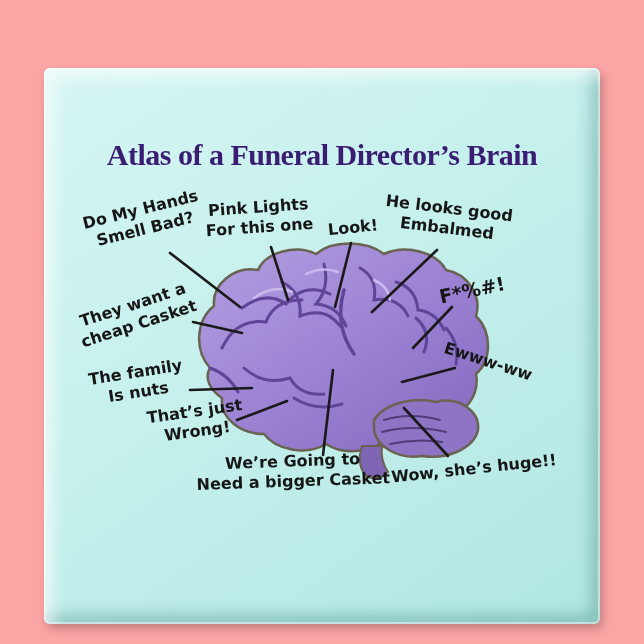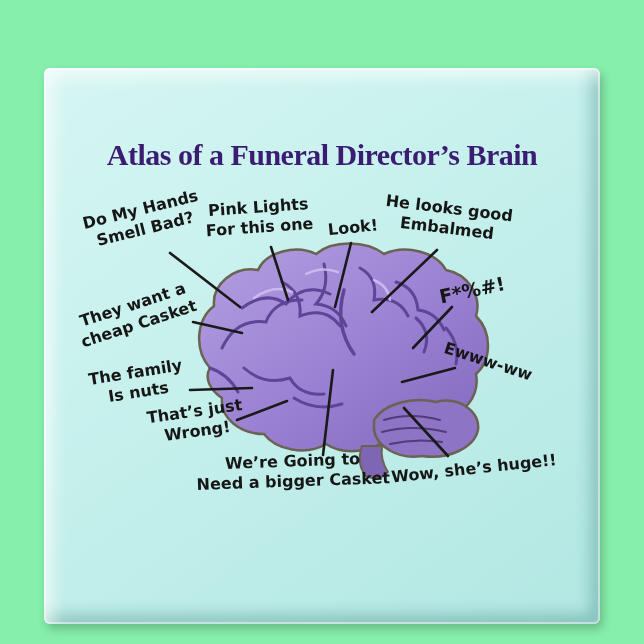--- a/index.html
+++ b/index.html
@@ -1,20 +1,20 @@
 <!DOCTYPE html>
 <html style="--title-color: #3a1d72; --label-color: #161616; --tile-face: #c5f0ec; --tile-edge-dark: #8fd0cb; --brain-main: #9f86d6; --brain-groove: #5e4598; --brain-outline: #6a6352; --callout-line: #1a1a1a; --background: #fdfefd;"><head>
 <meta charset="utf-8">
 <title>Atlas of a Funeral Director's Brain</title>
 <style>
   *{margin:0;padding:0;box-sizing:border-box;}
   html,body{width:644px;height:644px;}
   body{position:relative;background:#fdfefd;font-family:"DejaVu Sans",sans-serif;overflow:hidden;}
 
-  .page{position:absolute;inset:0;background:#86efac;}
+  .page{position:absolute;inset:0;background:#fca5a5;}
 
   .tile{
     position:absolute;left:44px;top:68px;width:556px;height:556px;border-radius:6px;
     background:linear-gradient(145deg,#d6f6f3 0%,#c5f0ec 45%,#b2e7e2 100%);
     box-shadow:
       inset 0 0 0 2px rgba(255,255,255,.45),
       inset 9px 9px 16px rgba(255,255,255,.65),
       inset -10px -10px 14px rgba(36,112,107,.30),
       3px 5px 10px rgba(0,0,0,.22);
   }

